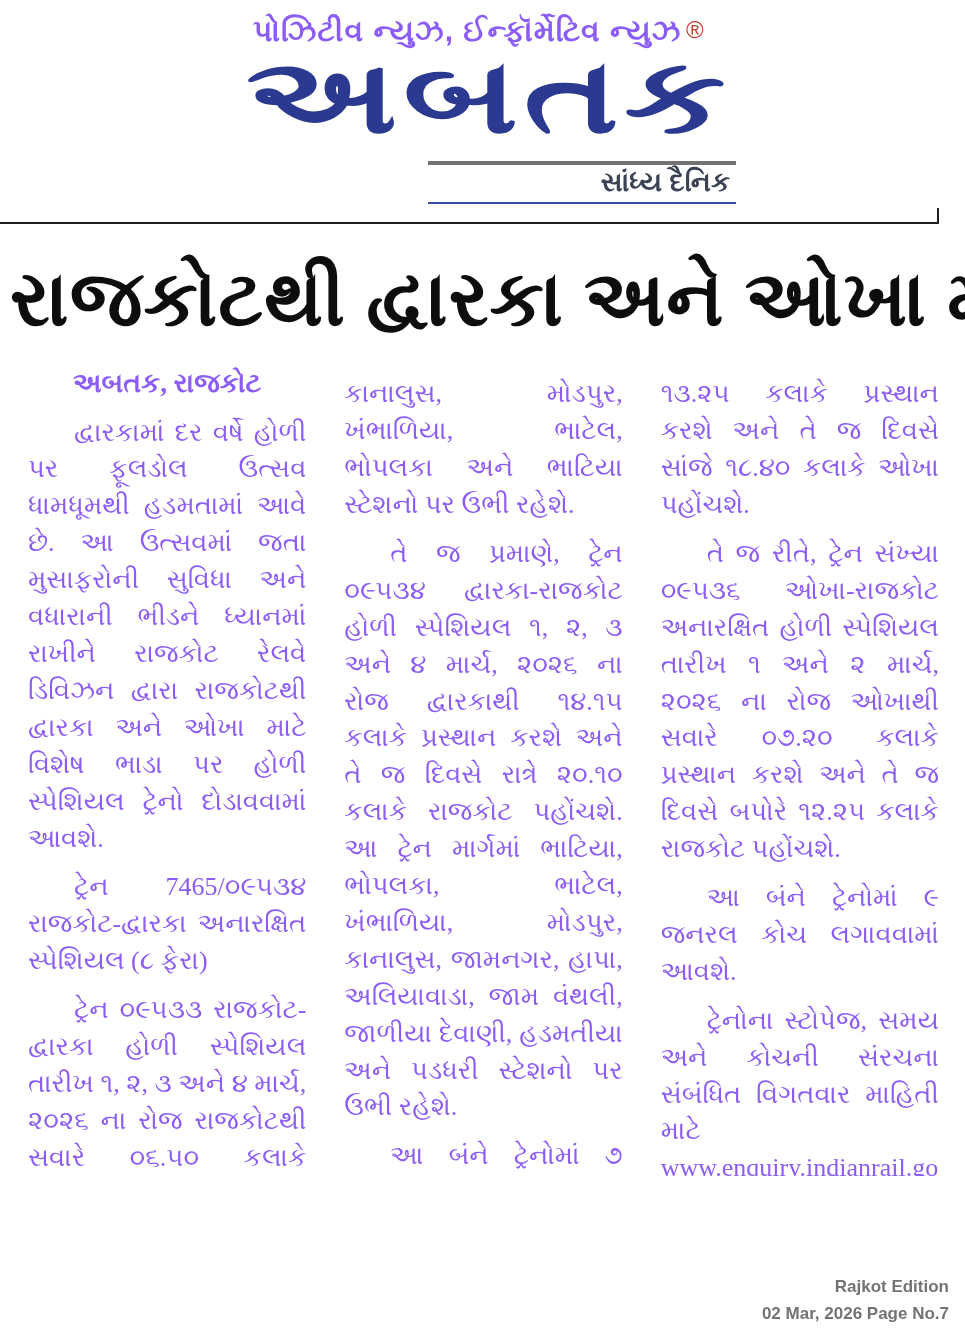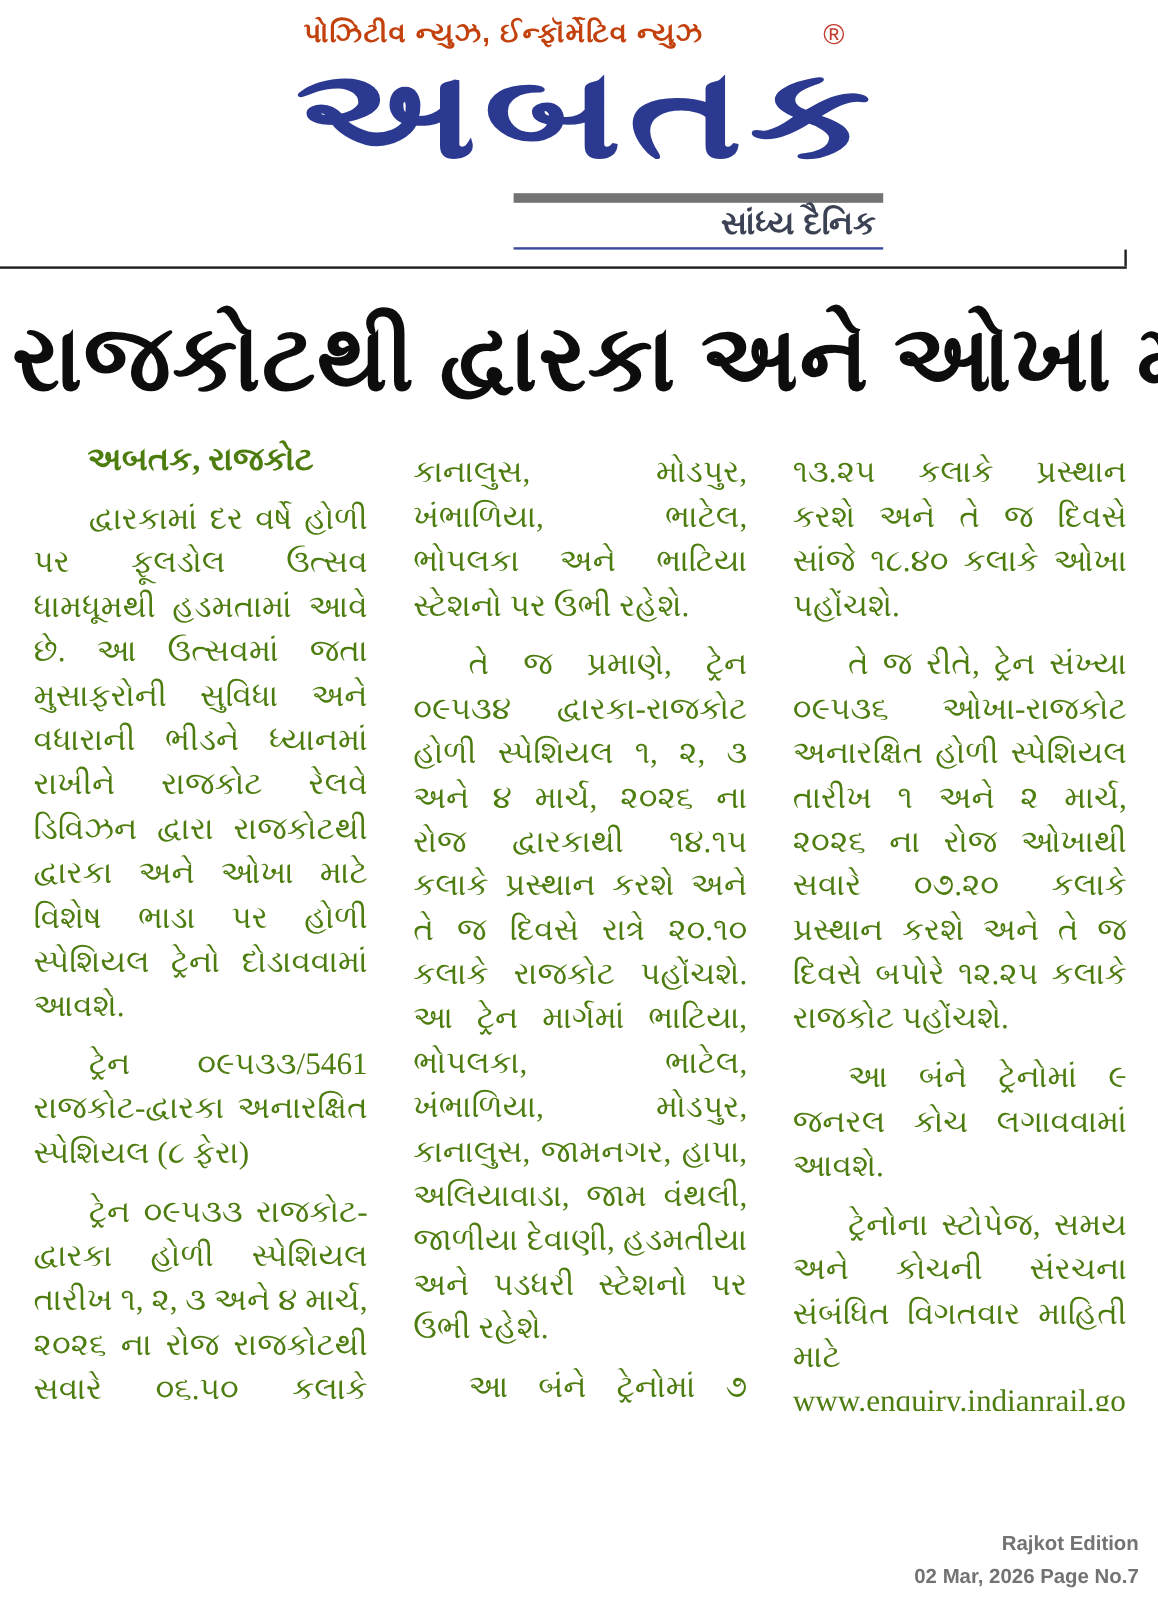--- a/index.html
+++ b/index.html
@@ -10,39 +10,39 @@
     background:#ffffff;
     overflow:hidden;
     font-family:"Liberation Serif", serif;
     color:#141414;
   }
 
   
   .masthead { position:relative; height:226px; }
   .tagline {
     position:absolute; left:253px; top:14px;
-    color:#c2410c; font-weight:bold; font-size:23px;
+    color:#8b5cf6; font-weight:bold; font-size:30px;
     font-family:"Liberation Sans", sans-serif;
     letter-spacing:1px; white-space:nowrap;
   }
   .reg-mark {
     position:absolute; left:686px; top:18px;
     color:#c23b2e; font-size:24px; line-height:1;
     font-family:"Liberation Sans", sans-serif;
   }
   .logo {
     position:absolute; left:246px; top:42px;
     color:#2b3990; font-size:104px; font-weight:900; line-height:1.05;
     font-family:"Liberation Sans", sans-serif;
     transform:scaleX(1.38); transform-origin:left center;
     letter-spacing:4px; white-space:nowrap;
   }
   .subtitle-block {
     position:absolute; left:428px; top:161px; width:308px;
-    border-top:8px solid #737373; border-bottom:2px solid #3b4aa0;
+    border-top:4px solid #737373; border-bottom:2px solid #3b4aa0;
     padding:2px 6px 4px 0; text-align:right; box-sizing:border-box;
   }
   .subtitle {
     color:#3a4254; font-weight:bold; font-size:27px;
     font-family:"Liberation Sans", sans-serif;
   }
 
   
   .top-rule {
     position:absolute; left:0; top:222px;
@@ -65,21 +65,21 @@
   
   .columns {
     display:flex; gap:14px;
     padding:8px 14px 0 16px;
     height:812px; overflow:hidden;
   }
   .col {
     flex:1; min-width:0;
     font-size:26px; line-height:1.42;
     text-align:justify;
-    color:#4d7c0f;
+    color:#8b5cf6;
     word-break:break-word;
   }
   .para { margin:12px; }
   .indent { text-indent:46px; }
   .dateline { margin:0; text-align:center; font-weight:bold; font-size:27px; }
 
   
   .footer {
     position:absolute; right:16px; bottom:8px;
     text-align:right;
@@ -108,21 +108,21 @@
 
   <h1 class="headline">
     <span class="hl-line">રાજકોટથી દ્વારકા અને ઓખા માટે</span>
   </h1>
 
   <main class="columns">
 
     <div class="col">
       <p class="dateline">અબતક, રાજકોટ</p>
       <p class="para indent">દ્વારકામાં દર વર્ષે હોળી પર ફૂલડોલ ઉત્સવ ધામધૂમથી હડમતામાં આવે છે. આ ઉત્સવમાં જતા મુસાફરોની સુવિધા અને વધારાની ભીડને ધ્યાનમાં રાખીને રાજકોટ રેલવે ડિવિઝન દ્વારા રાજકોટથી દ્વારકા અને ઓખા માટે વિશેષ ભાડા પર  હોળી સ્પેશિયલ ટ્રેનો દોડાવવામાં આવશે.</p>
-      <p class="para indent">ટ્રેન ૦૯૫૩૩/5461 રાજકોટ-દ્વારકા અનારક્ષિત સ્પેશિયલ (૮ ફેરા)</p>
+      <p class="para indent">ટ્રેન 7465/૦૯૫૩૪ રાજકોટ-દ્વારકા અનારક્ષિત સ્પેશિયલ (૮ ફેરા)</p>
       <p class="para indent">ટ્રેન ૦૯૫૩૩ રાજકોટ-દ્વારકા હોળી સ્પેશિયલ તારીખ ૧, ૨, ૩ અને ૪ માર્ચ, ૨૦૨૬ ના રોજ રાજકોટથી સવારે ૦૬.૫૦ કલાકે પ્રસ્થાન કરશે અને તે જ દિવસે બપોરે ૧૨.૩૦ કલાકે દ્વારકા પહોંચશે. આ ટ્રેન માર્ગમાં પડધરી, હડમતીયા, જાળીયા દેવાણી, જામ વંથલી, અલિયાવાડા, હાપા, જામનગર, લાખાબાવળ, પીપળી,</p>
     </div>
 
     <div class="col">
       <p class="para">કાનાલુસ, મોડપુર, ખંભાળિયા, ભાટેલ, ભોપલકા અને ભાટિયા સ્ટેશનો પર ઉભી રહેશે.</p>
       <p class="para indent">તે જ પ્રમાણે, ટ્રેન ૦૯૫૩૪ દ્વારકા-રાજકોટ  હોળી સ્પેશિયલ ૧, ૨, ૩ અને ૪ માર્ચ, ૨૦૨૬ ના રોજ દ્વારકાથી ૧૪.૧૫ કલાકે પ્રસ્થાન કરશે અને તે જ દિવસે રાત્રે ૨૦.૧૦ કલાકે રાજકોટ પહોંચશે. આ ટ્રેન માર્ગમાં ભાટિયા, ભોપલકા, ભાટેલ, ખંભાળિયા, મોડપુર, કાનાલુસ, જામનગર, હાપા, અલિયાવાડા, જામ વંથલી, જાળીયા દેવાણી, હડમતીયા અને પડધરી સ્ટેશનો પર ઉભી રહેશે.</p>
       <p class="para indent">આ બંને ટ્રેનોમાં ૭ જનરલ કોચ રહેશે.  ટ્રેન સંખ્યા ૦૯૫૩૫/૦૯૫૩૬ રાજકોટ-ઓખા અનારક્ષિત સ્પેશિયલના (૪ ફેરા) લાગશે.  ટ્રેન સંખ્યા ૦૯૫૩૫ રાજકોટ-ઓખા અનારક્ષિત હોળી સ્પેશિયલ તારીખ ૧ અને ૨ માર્ચ, ૨૦૨૬ ના રોજ રાજકોટથી બપોરે</p>
     </div>
 
     <div class="col">

